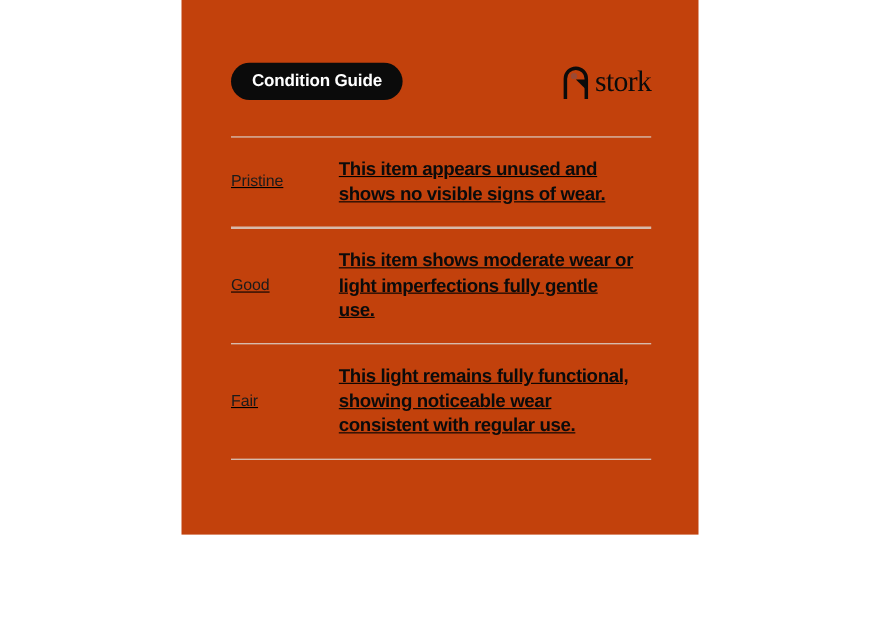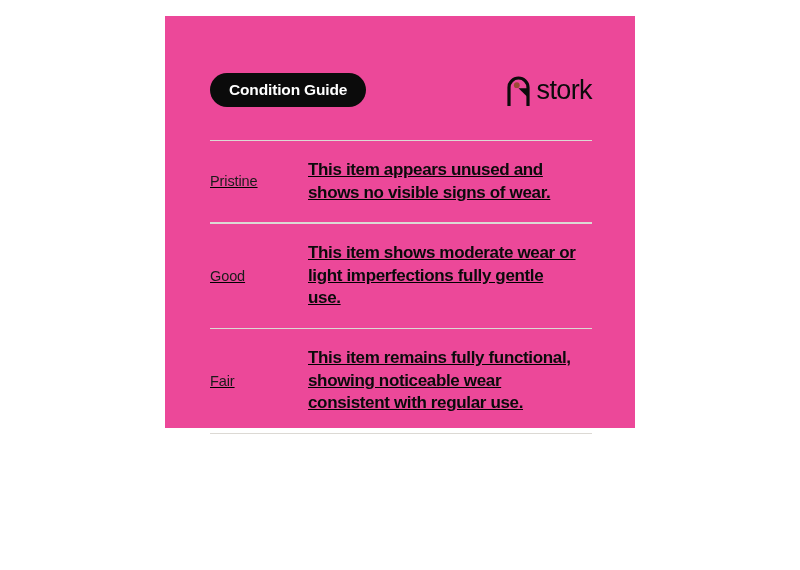--- a/index.html
+++ b/index.html
@@ -19,24 +19,24 @@
     position: relative;
     width: 800px;
     height: 570px;
     background: #ffffff;
   }
 
   
   .card {
     position: absolute;
     left: 165px;
-    top: 16px;
+    top: 0px;
     width: 470px;
-    height: 412px;
-    background: #ec4899;
+    height: 486px;
+    background: #c2410c;
     box-sizing: border-box;
   }
 
   
   .card-header {
     position: absolute;
     left: 45px;
     top: 57px;
     width: 382px;
     height: 34px;
@@ -60,20 +60,21 @@
   }
 
   .brand {
     position: absolute;
     right: 0;
     top: 1px;
     display: flex;
     align-items: center;
     gap: 5px;
     height: 32px;
+    font-family: Liberation Serif, serif;
   }
 
   .brand-mark {
     display: block;
     width: 25px;
     height: 31px;
   }
 
   .brand-name {
     font-size: 27px;
@@ -169,21 +170,21 @@
         <div class="row-label">Good</div>
         <div class="row-desc">This item shows moderate wear or
 light imperfections fully gentle
 use.</div>
       </div>
 
       <div class="divider"></div>
 
       <div class="guide-row">
         <div class="row-label">Fair</div>
-        <div class="row-desc">This item remains fully functional,
+        <div class="row-desc">This light remains fully functional,
 showing noticeable wear
 consistent with regular use.</div>
       </div>
 
       <div class="divider"></div>
 
     </div>
 
   </div>
 

